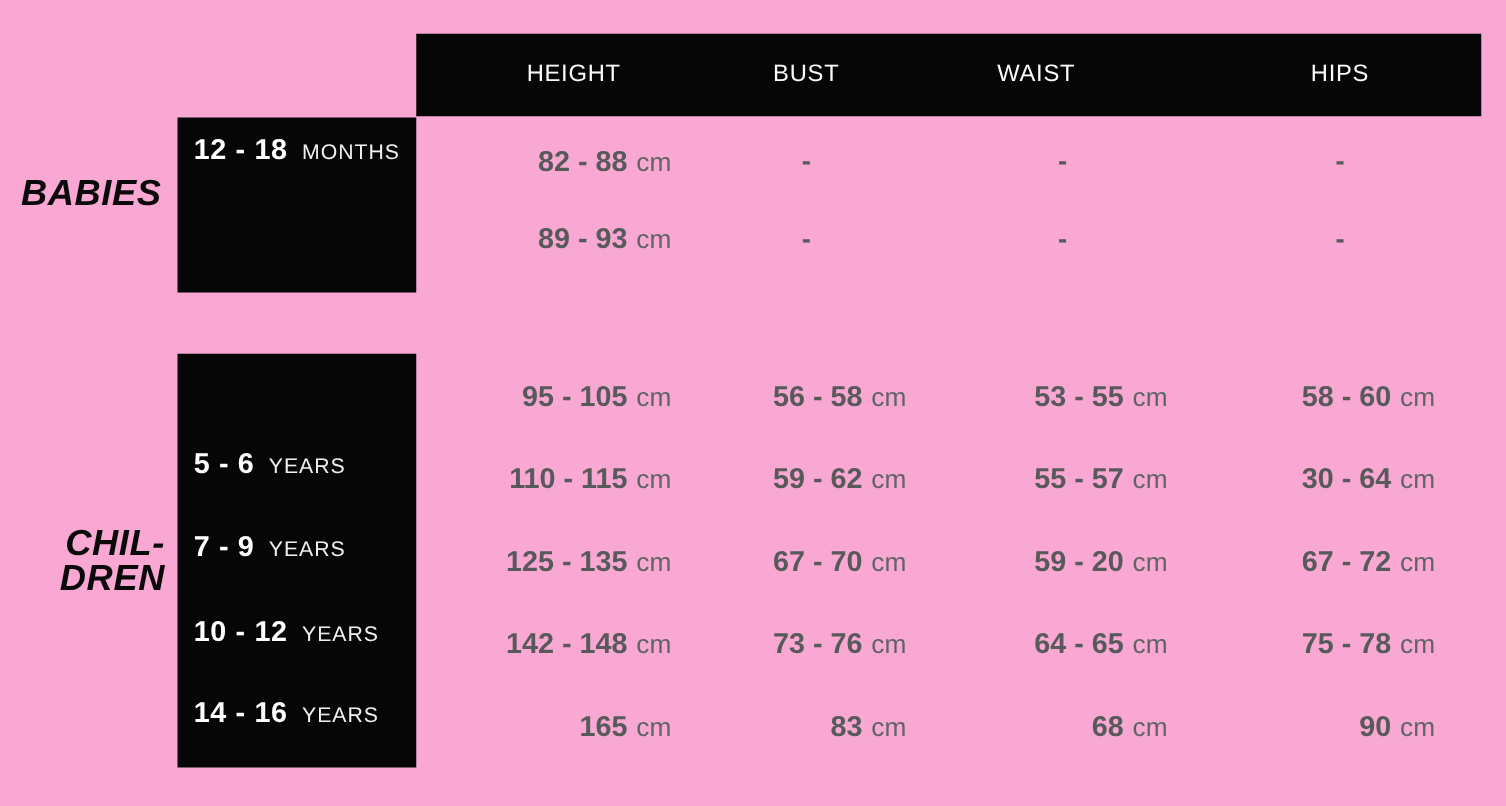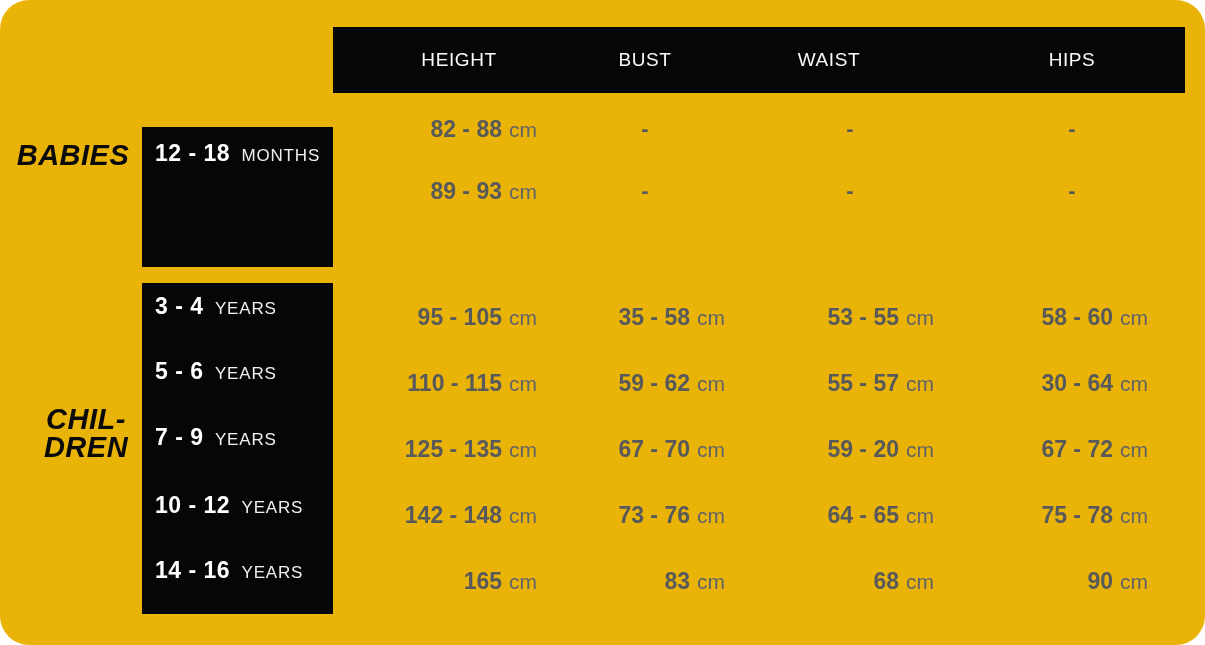--- a/index.html
+++ b/index.html
@@ -1,54 +1,53 @@
 <!DOCTYPE html>
 <html><head>
 <meta charset="utf-8">
 <style>
   html,body{margin:0;padding:0;background:#ffffff;}
   .canvas{
     position:relative;
     width:1205px;height:645px;
-    background:#eab308;
+    background:#f9a8d4;
     font-family:"Liberation Sans","DejaVu Sans",sans-serif;
     overflow:hidden;
-    border-radius:29px;
   }
   
   .header-bar{
     position:absolute;left:333px;top:27px;width:852px;height:66px;
     background:#060606;
   }
   .hcol{
     position:absolute;top:50%;transform:translate(-50%,-50%);
     color:#fafafa;font-size:19px;font-weight:400;letter-spacing:0.6px;
     white-space:nowrap;
   }
   
   .age-box{
     position:absolute;left:142px;width:191px;background:#060606;
   }
-  .babies-box{top:94px;height:140px;margin-top:33px;}
+  .babies-box{top:94px;height:140px;}
   .children-box{top:283px;height:331px;}
   .age-row{
     position:absolute;left:13px;transform:translateY(-50%);
     white-space:nowrap;
   }
   .age-val{color:#ffffff;font-weight:700;font-size:23px;letter-spacing:0.5px;}
   .age-unit{color:#f0f0f0;font-weight:400;font-size:17px;margin-left:7px;letter-spacing:0.8px;}
   
   .group-label{
     position:absolute;transform:translateY(-50%);
     color:#0a0a0a;font-weight:900;font-style:italic;
     font-size:29px;letter-spacing:0.5px;line-height:28px;
     text-align:center;white-space:nowrap;
   }
   .babies-label{left:14px;top:155px;width:118px;}
-  .children-label{left:40px;top:433px;width:92px;}
+  .children-label{left:40px;top:449px;width:92px;text-align:right;}
   
   .cell{
     position:absolute;transform:translateY(-50%);
     white-space:nowrap;color:#58595b;
   }
   .cell.num{text-align:right;}
   .v{font-weight:700;font-size:23px;color:#58595b;}
   .u{font-weight:400;font-size:21px;color:#616366;margin-left:7px;}
   .cell.dash{
     transform:translate(-50%,-50%);
@@ -98,24 +97,20 @@
   <div class="cell dash dash-bust" style="top:191px">-</div>
   <div class="cell dash dash-waist" style="top:191px">-</div>
   <div class="cell dash dash-hips" style="top:191px">-</div>
 
   <div class="group-label children-label">
     <div>CHIL-</div>
     <div>DREN</div>
   </div>
 
   <div class="age-box children-box">
-    <div class="age-row" style="top:23px">
-      <span class="age-val">3 - 4</span>
-      <span class="age-unit">YEARS</span>
-    </div>
     <div class="age-row" style="top:88px">
       <span class="age-val">5 - 6</span>
       <span class="age-unit">YEARS</span>
     </div>
     <div class="age-row" style="top:154px">
       <span class="age-val">7 - 9</span>
       <span class="age-unit">YEARS</span>
     </div>
     <div class="age-row" style="top:222px">
       <span class="age-val">10 - 12</span>
@@ -124,21 +119,21 @@
     <div class="age-row" style="top:287px">
       <span class="age-val">14 - 16</span>
       <span class="age-unit">YEARS</span>
     </div>
   </div>
 
   <div class="cell num col-height" style="top:317px">
     <span class="v">95 - 105</span><span class="u">cm</span>
   </div>
   <div class="cell num col-bust" style="top:317px">
-    <span class="v">35 - 58</span><span class="u">cm</span>
+    <span class="v">56 - 58</span><span class="u">cm</span>
   </div>
   <div class="cell num col-waist" style="top:317px">
     <span class="v">53 - 55</span><span class="u">cm</span>
   </div>
   <div class="cell num col-hips" style="top:317px">
     <span class="v">58 - 60</span><span class="u">cm</span>
   </div>
 
   <div class="cell num col-height" style="top:383px">
     <span class="v">110 - 115</span><span class="u">cm</span>

